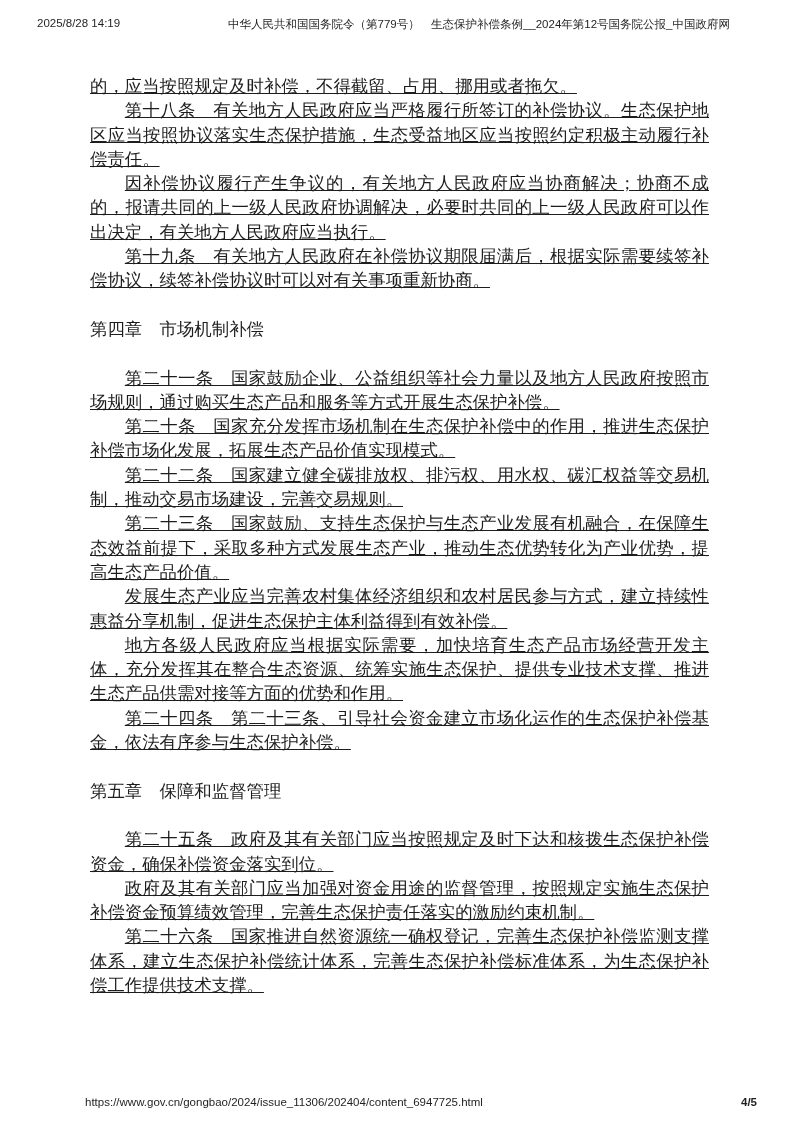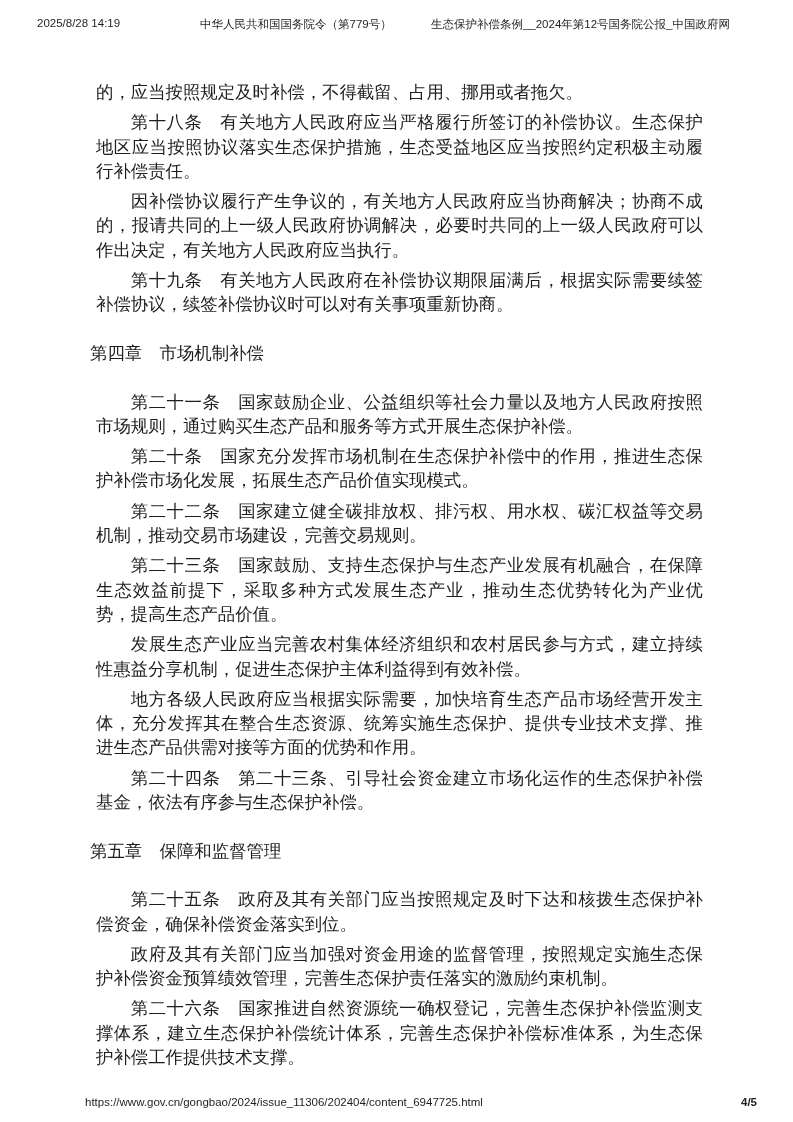--- a/index.html
+++ b/index.html
@@ -20,37 +20,38 @@
     top: 17px;
     left: 0;
     right: 0;
     height: 16px;
     font-family: "Liberation Sans", "DejaVu Sans", sans-serif;
     font-size: 11.5px;
     color: #1f1f1f;
     white-space: nowrap;
   }
   .header-datetime { position: absolute; left: 37px; top: 0; }
-  .header-decree   { position: absolute; left: 200px; top: 0; }
+  .header-decree   { position: absolute; left: 228px; top: 0; }
   .header-title    { position: absolute; right: 63px; top: 0; }
 
   .doc-body {
     position: absolute;
     left: 90px;
     top: 74px;
     width: 619px;
     font-size: 17.4px;
     line-height: 24.3px;
     color: #1d1d1d;
     text-align: justify;
     text-justify: inter-ideograph;
   }
   .doc-body p.para {
-    margin: 6px;
+    margin: 0;
     text-indent: 2em;
+    text-decoration: underline;
   }
   .doc-body p.para.no-indent {
     text-indent: 0;
   }
   .doc-body .chapter {
     margin: 24.3px 0;
     text-align: left;
     text-indent: 0;
     font-weight: normal;
     font-size: 17.4px;

